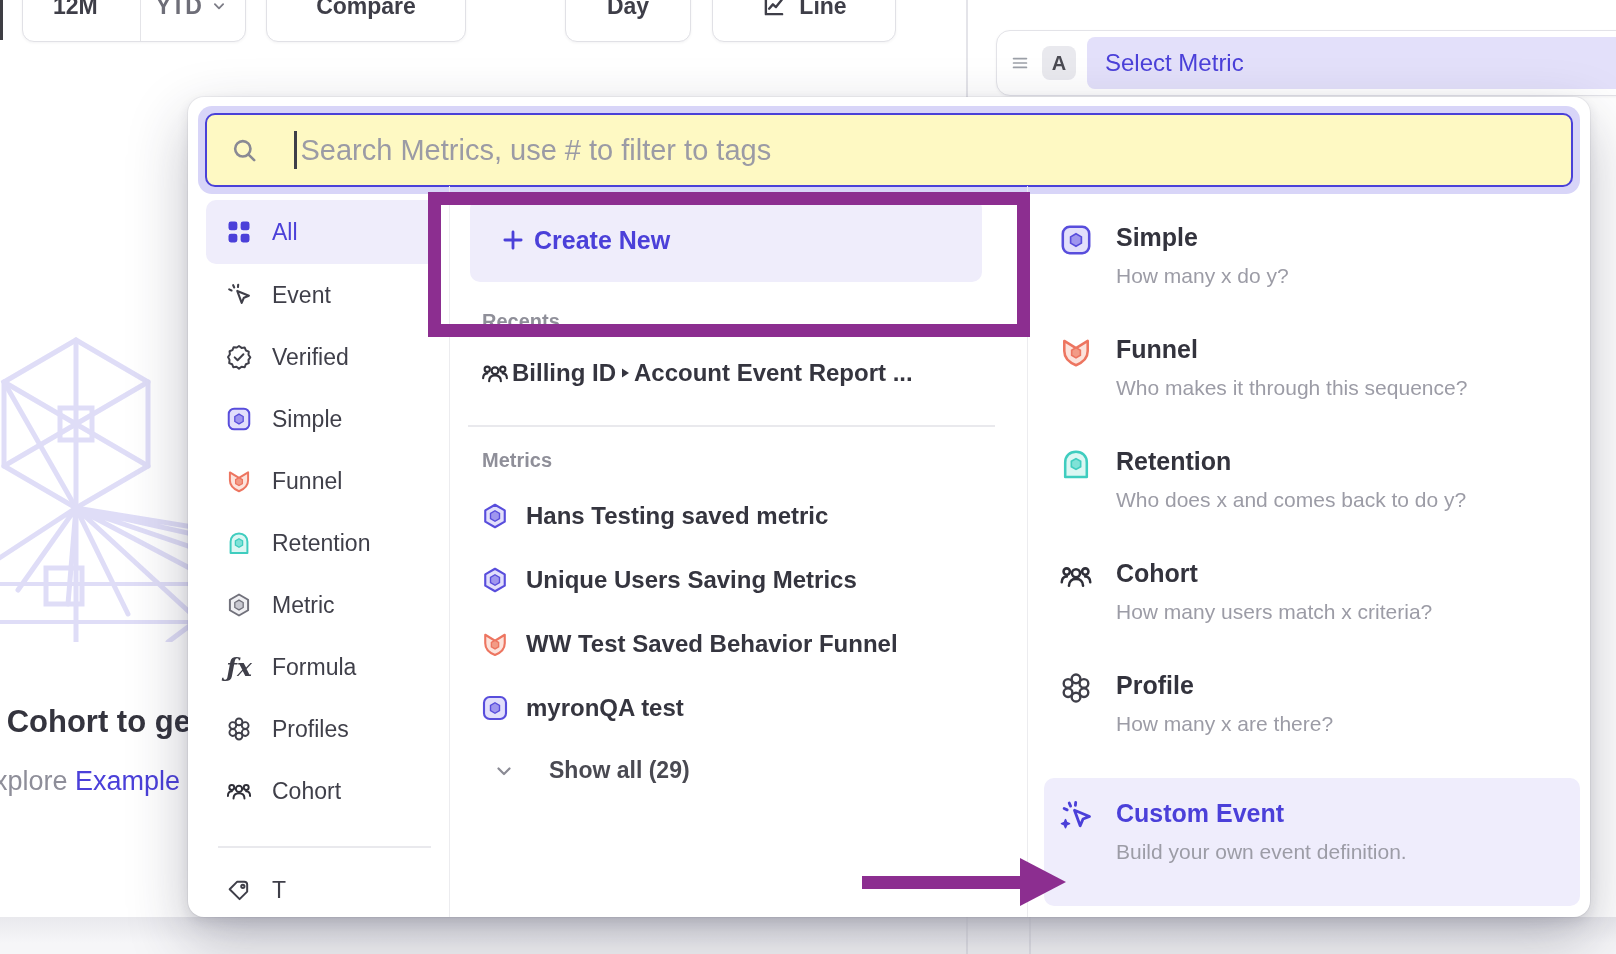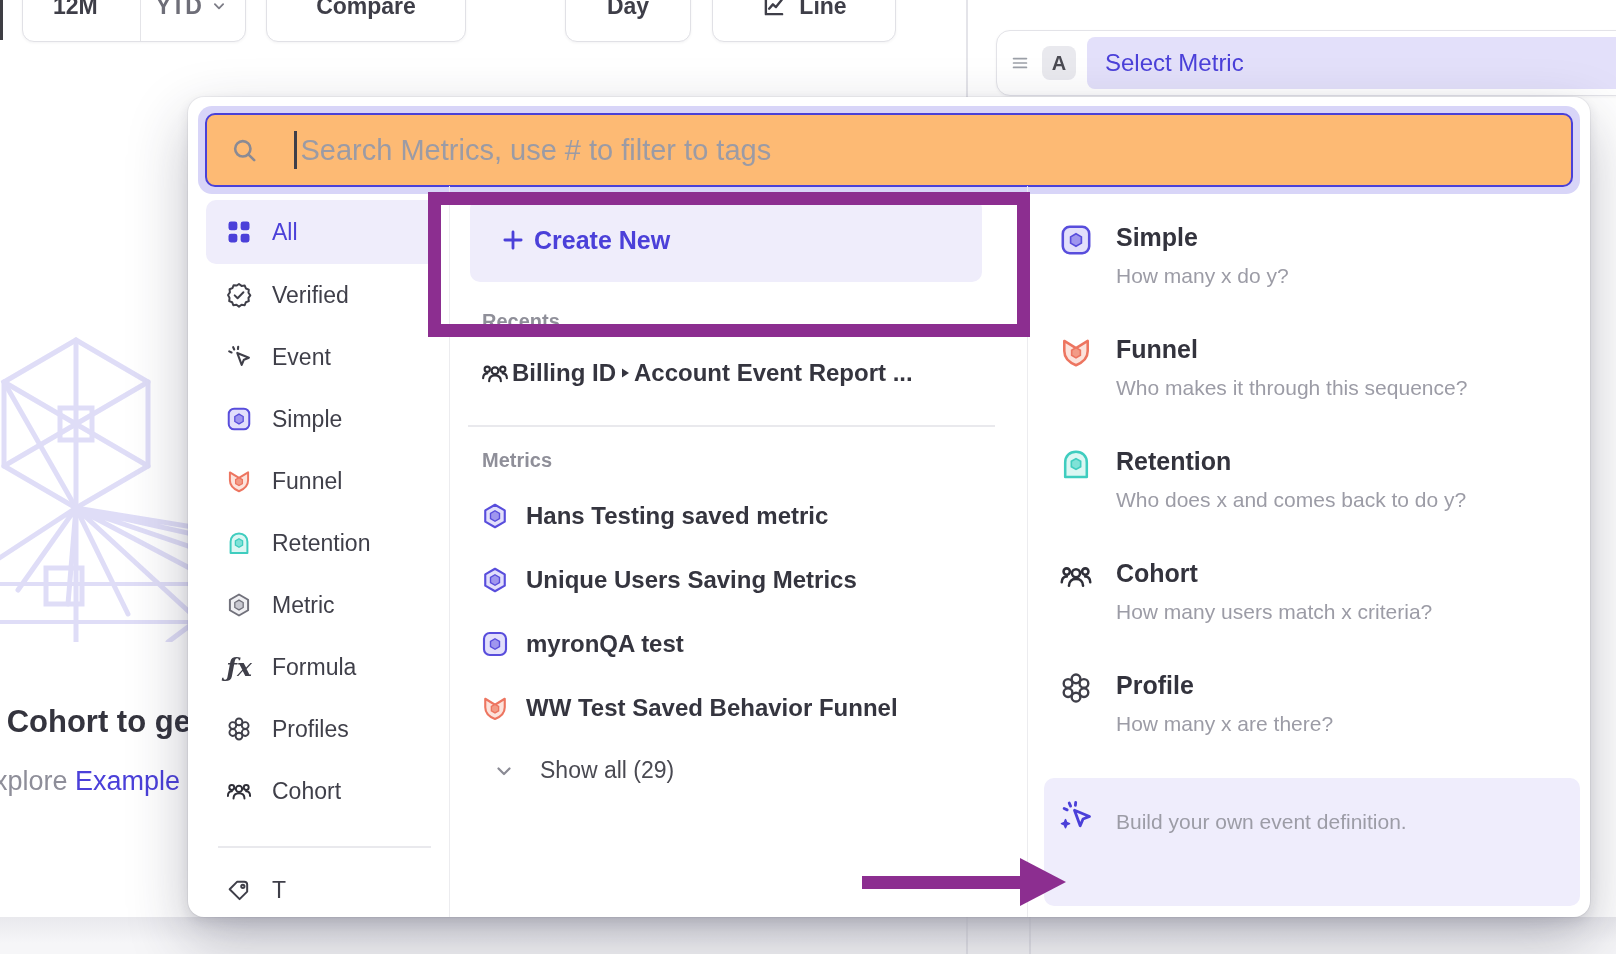--- a/index.html
+++ b/index.html
@@ -43,21 +43,21 @@
   #empty-explore { position:absolute; left:-6px; top:766px; font-size:27px; color:#8E8E99;
     z-index:1; white-space:nowrap; }
   #empty-explore .link { color:#4b40d9; font-weight:500; }
   #illustration { position:absolute; left:-12px; top:332px; z-index:1; }
 
   
   #dropdown { position:absolute; left:188px; top:97px; width:1402px; height:820px;
     background:#fff; border-radius:16px; overflow:hidden; z-index:10;
     box-shadow:0 0 0 1px rgba(30,30,60,.05), 0 24px 60px rgba(35,35,60,.28), 0 4px 12px rgba(35,35,60,.10); }
   #search-ring { position:absolute; left:10px; right:10px; top:9px; height:88px; background:#D8D5F8; border-radius:14px; }
-  #search-box { position:absolute; left:17px; right:17px; top:16px; height:74px; background:#fdba74;
+  #search-box { position:absolute; left:17px; right:17px; top:16px; height:74px; background:#fef9c3;
     border:2.5px solid #4A41D8; border-radius:10px; display:flex; align-items:center; padding-left:24px; }
   #search-box .mag { flex:none; width:27px; height:27px; margin-right:36px; }
   #search-caret { width:2.5px; height:38px; background:#3F3F49; margin-right:4px; flex:none; }
   #search-input { flex:1; border:none; outline:none; font-size:29px; color:#3F3F49;
     font-family:"Liberation Sans", sans-serif; background:transparent; height:60px; }
   #search-input::placeholder { color:#9B9BA5; }
 
   .dd-col { position:absolute; top:89px; bottom:0; }
   #dd-sidebar { left:0; width:262px; border-right:1.5px solid #ECECEF; padding:14px 12px 0 18px; }
   #dd-middle  { left:262px; width:578px; border-right:1.5px solid #ECECEF; padding:0 26px 0 18px; }
@@ -79,22 +79,22 @@
   .section-label { font-size:20px; font-weight:600; color:#8F8F99; padding-left:14px; }
   #recents-label { margin-top:28px; }
   .recent-row { margin-top:12px; height:56px; display:flex; align-items:center; gap:2px;
     font-size:24px; font-weight:600; color:#35353F; padding-left:12px; white-space:nowrap; }
   #mid-divider { height:1.5px; background:#E9E9ED; margin:24px 6px 0 0; }
   #metrics-label { margin-top:22px; }
   #metrics-list { margin-top:12px; }
   .metric-row { height:64px; display:flex; align-items:center; gap:16px; font-size:24px;
     font-weight:600; color:#35353F; padding-left:12px; white-space:nowrap; }
   .metric-row .m-icon { width:30px; height:30px; flex:none; }
-  #show-all-row { margin-top:6px; height:50px; display:flex; align-items:center; gap:24px;
-    font-size:23px; font-weight:400; color:#4A4A52; padding-left:24px; }
+  #show-all-row { margin-top:6px; height:50px; display:flex; align-items:center; gap:33px;
+    font-size:23px; font-weight:700; color:#4A4A52; padding-left:24px; }
 
   
   .type-row { min-height:112px; padding:20px 0 0 30px; display:flex; gap:22px; }
   .type-row .t-icon { width:36px; height:36px; flex:none; margin-top:0; }
   .type-title { font-size:25px; font-weight:600; color:#33333D; line-height:30px; }
   .type-desc { font-size:21px; color:#9C9CA6; margin-top:12px; }
   .type-row.highlight { background:#EFEDFC; border-radius:10px; margin:16px 10px 0 16px;
     padding-left:14px; height:128px; }
   .type-row.highlight .type-title { color:#4b40d9; }
 
@@ -274,32 +274,32 @@
         <span class="cat-icon">
             <svg width="28" height="28" viewBox="0 0 24 24">
               <use href="#i-grid"></use>
             </svg>
           </span>
         <span>All</span>
       </div>
       <div class="cat-row">
         <span class="cat-icon">
             <svg width="28" height="28" viewBox="0 0 24 24">
+              <use href="#i-event"></use>
+            </svg>
+          </span>
+        <span>Event</span>
+      </div>
+      <div class="cat-row">
+        <span class="cat-icon">
+            <svg width="28" height="28" viewBox="0 0 24 24">
               <use href="#i-verified"></use>
             </svg>
           </span>
         <span>Verified</span>
-      </div>
-      <div class="cat-row">
-        <span class="cat-icon">
-            <svg width="28" height="28" viewBox="0 0 24 24">
-              <use href="#i-event"></use>
-            </svg>
-          </span>
-        <span>Event</span>
       </div>
       <div class="cat-row">
         <span class="cat-icon">
             <svg width="28" height="28" viewBox="0 0 24 24">
               <use href="#i-simple"></use>
             </svg>
           </span>
         <span>Simple</span>
       </div>
       <div class="cat-row">
@@ -388,29 +388,29 @@
           <span>Hans Testing saved metric</span>
         </div>
         <div class="metric-row">
           <svg class="m-icon" viewBox="0 0 24 24">
               <use href="#i-metric-purple"></use>
             </svg>
           <span>Unique Users Saving Metrics</span>
         </div>
         <div class="metric-row">
           <svg class="m-icon" viewBox="0 0 24 24">
-              <use href="#i-simple"></use>
-            </svg>
-          <span>myronQA test</span>
+              <use href="#i-funnel"></use>
+            </svg>
+          <span>WW Test Saved Behavior Funnel</span>
         </div>
         <div class="metric-row">
           <svg class="m-icon" viewBox="0 0 24 24">
-              <use href="#i-funnel"></use>
-            </svg>
-          <span>WW Test Saved Behavior Funnel</span>
+              <use href="#i-simple"></use>
+            </svg>
+          <span>myronQA test</span>
         </div>
       </div>
 
       <div id="show-all-row">
         <svg width="24" height="24" viewBox="0 0 24 24">
             <use href="#i-chevron-down"></use>
           </svg>
         <span>Show all (29)</span>
       </div>
     </div>
@@ -459,20 +459,21 @@
         <div>
           <div class="type-title">Profile</div>
           <div class="type-desc">How many x are there?</div>
         </div>
       </div>
       <div class="type-row highlight">
         <svg class="t-icon" viewBox="0 0 24 24">
             <use href="#i-event-purple"></use>
           </svg>
         <div>
+          <div class="type-title">Custom Event</div>
           <div class="type-desc">Build your own event definition.</div>
         </div>
       </div>
     </div>
   </div>
 
   <div id="annotation-rect"></div>
   <div id="arrow-shaft"></div>
   <div id="arrow-head"></div>
 

